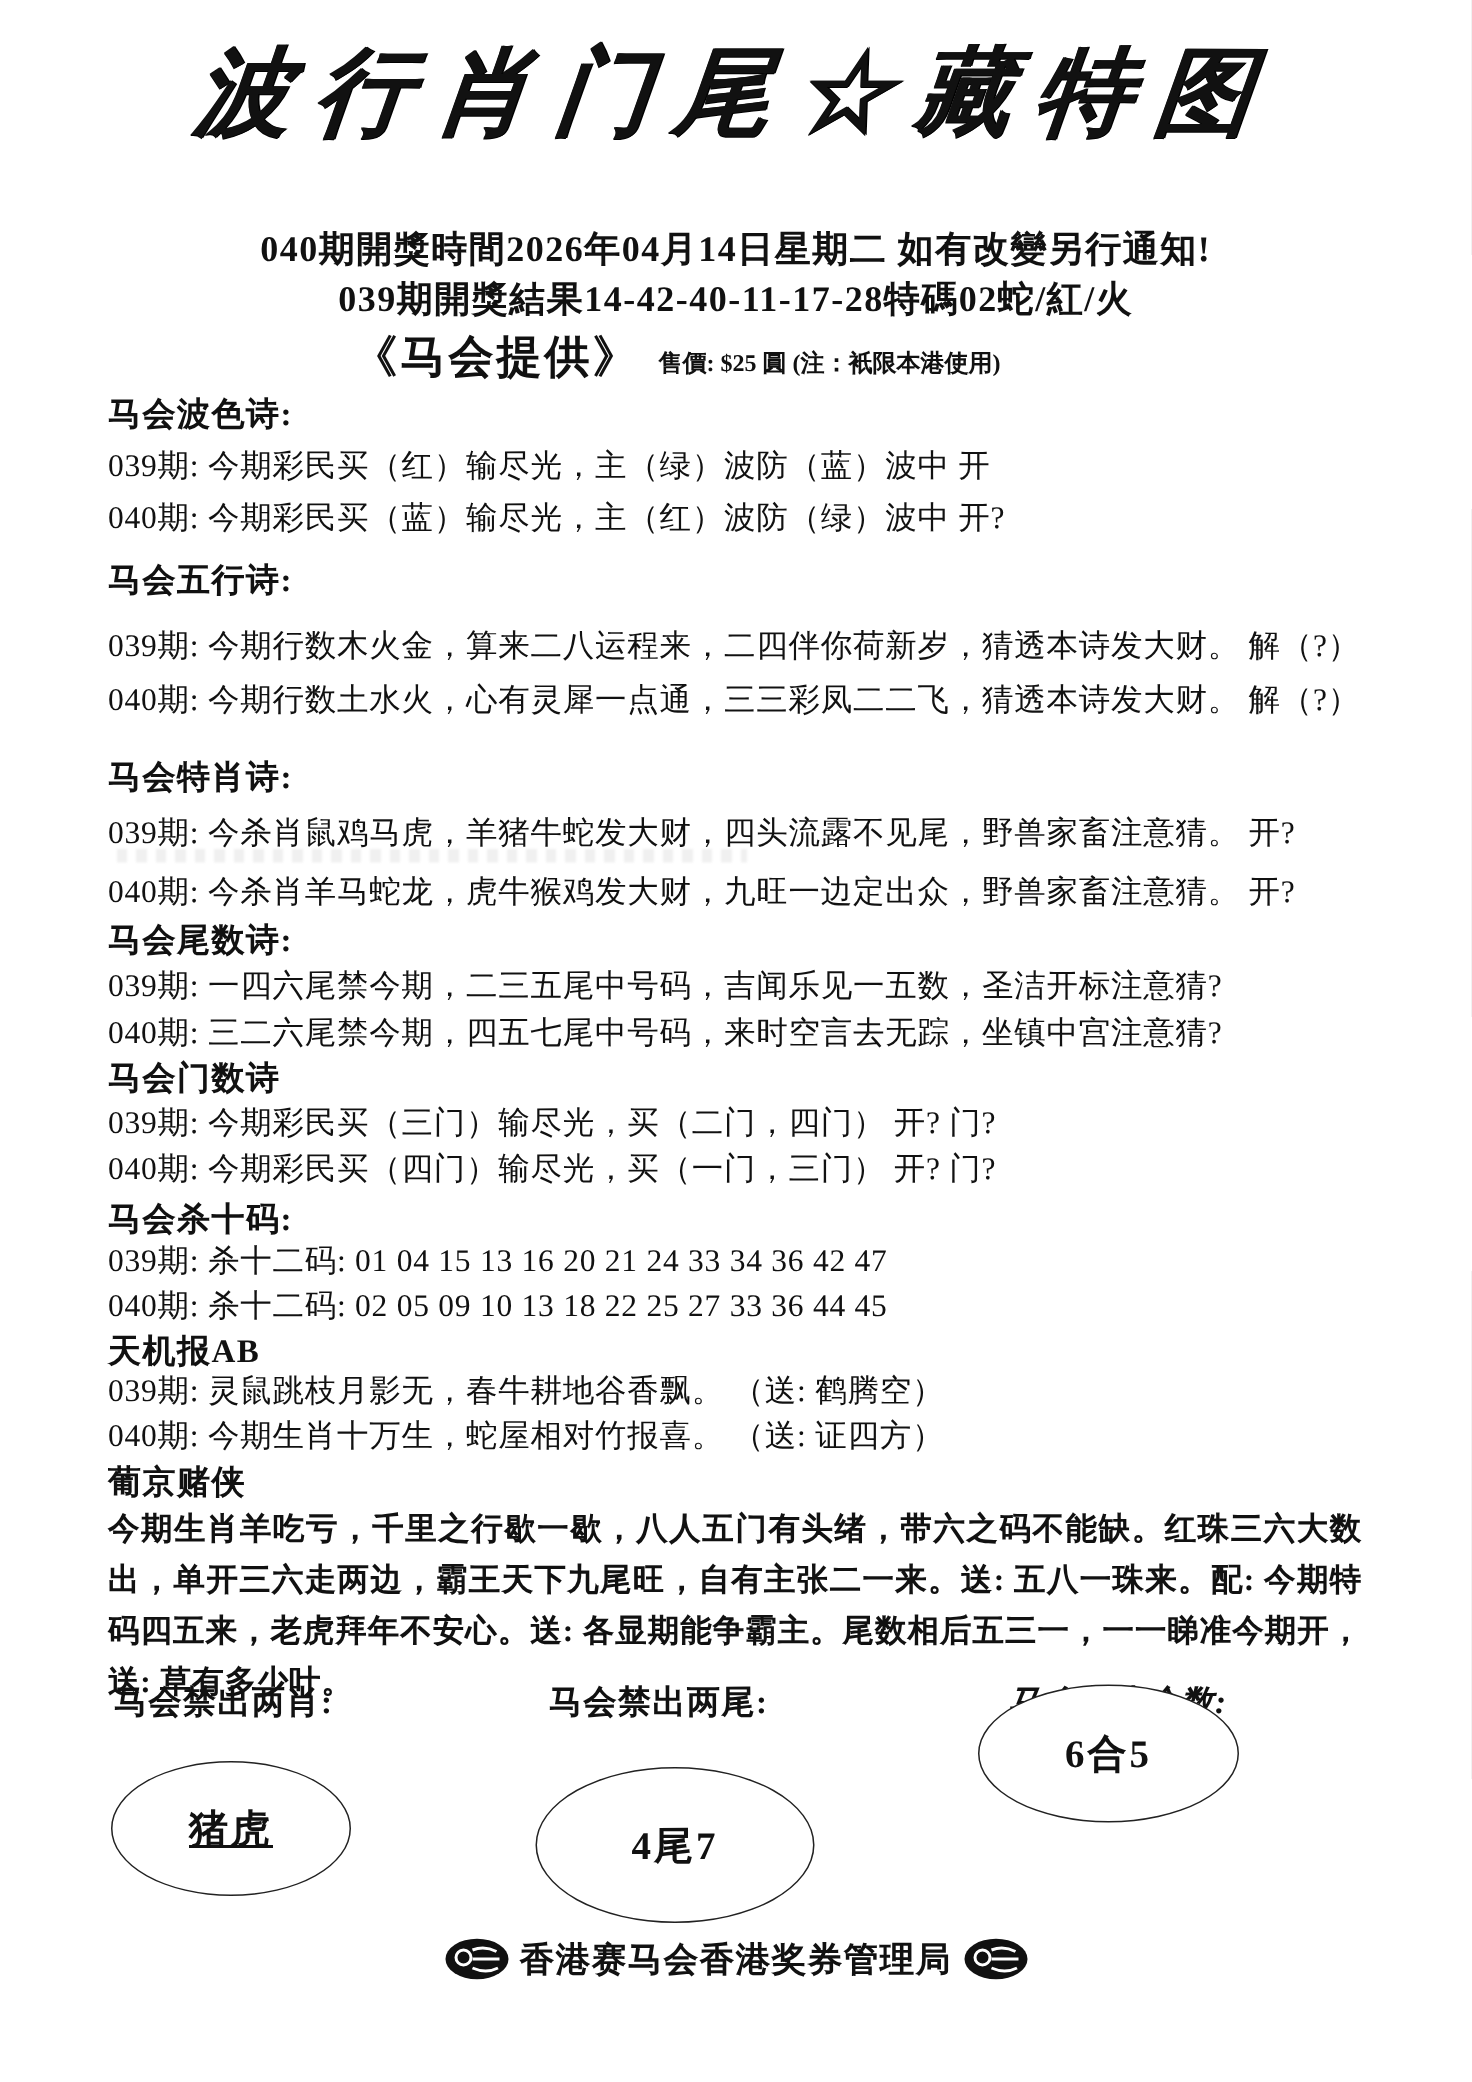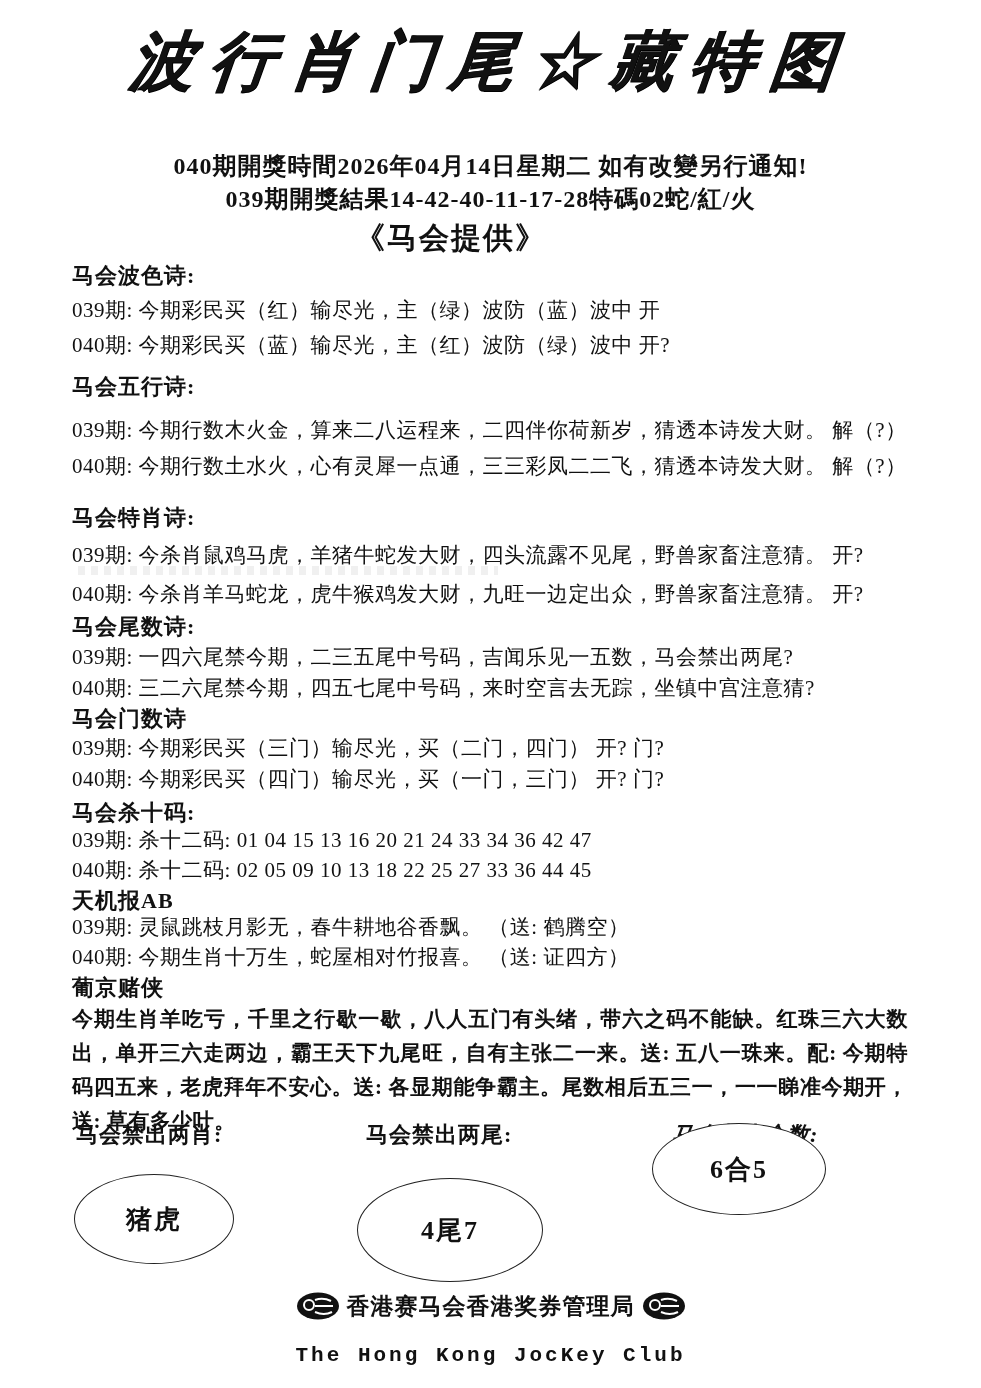--- a/index.html
+++ b/index.html
@@ -50,21 +50,21 @@
 
   .forbid-label { top:1120px; font-size:22px; font-weight:900; letter-spacing:1px; }
   .fl-1 { left:76px; } .fl-2 { left:366px; } .fl-3 { left:672px;font-style:italic; }
 
   .oval {
     border:1.6px solid #222; border-radius:50%;
     display:flex; align-items:center; justify-content:center;
     background:#fff;
   }
   .oval span { font-size:26px; font-weight:900; letter-spacing:2px; }
-  .ov-1 { left:74px;  top:1174px; width:160px; height:90px; }
+  .ov-1 { left:74px;  top:1174px; width:160px; height:90px;text-decoration:underline; }
   .ov-2 { left:357px; top:1178px; width:186px; height:104px; }
   .ov-3 { left:652px; top:1123px; width:174px; height:92px; }
 
   .footer-row {
     top:1290px; left:0; width:981px;
     display:flex; justify-content:center; align-items:center; gap:6px;
   }
   .footer-cn { font-size:23px; font-weight:900; letter-spacing:1px; }
   .footer-en { top:1344px; font-size:21px; font-weight:700; letter-spacing:3px;
                font-family:"Liberation Mono","DejaVu Sans Mono",monospace; }
@@ -73,37 +73,38 @@
 </head>
 <body>
 
 <div class="page">
 
   <div class="abs center main-title">波行肖门尾☆藏特图</div>
   <div class="abs center subline1">040期開獎時間2026年04月14日星期二 如有改變另行通知!</div>
   <div class="abs center subline2">039期開獎結果14-42-40-11-17-28特碼02蛇/紅/火</div>
   <div class="abs provider-row">
     <span class="provider-name">《马会提供》</span>
+    <span class="provider-price">售價: $25 圓 (注：衹限本港使用)</span>
   </div>
 
   <div class="abs sec-title" style="top:261px">马会波色诗:</div>
   <div class="abs sec-line" style="top:296px">039期: 今期彩民买（红）输尽光，主（绿）波防（蓝）波中 开</div>
   <div class="abs sec-line" style="top:331px">040期: 今期彩民买（蓝）输尽光，主（红）波防（绿）波中 开?</div>
 
   <div class="abs sec-title" style="top:372px">马会五行诗:</div>
   <div class="abs sec-line" style="top:416px">039期: 今期行数木火金，算来二八运程来，二四伴你荷新岁，猜透本诗发大财。 解（?）</div>
   <div class="abs sec-line" style="top:452px">040期: 今期行数土水火，心有灵犀一点通，三三彩凤二二飞，猜透本诗发大财。 解（?）</div>
 
   <div class="abs sec-title" style="top:503px">马会特肖诗:</div>
   <div class="abs sec-line" style="top:541px">039期: 今杀肖鼠鸡马虎，羊猪牛蛇发大财，四头流露不见尾，野兽家畜注意猜。 开?</div>
   <div class="abs smudge"></div>
   <div class="abs sec-line" style="top:580px">040期: 今杀肖羊马蛇龙，虎牛猴鸡发大财，九旺一边定出众，野兽家畜注意猜。 开?</div>
 
   <div class="abs sec-title" style="top:612px">马会尾数诗:</div>
-  <div class="abs sec-line" style="top:643px">039期: 一四六尾禁今期，二三五尾中号码，吉闻乐见一五数，马会禁出两尾?</div>
+  <div class="abs sec-line" style="top:643px">039期: 一四六尾禁今期，二三五尾中号码，吉闻乐见一五数，圣洁开标注意猜?</div>
   <div class="abs sec-line" style="top:674px">040期: 三二六尾禁今期，四五七尾中号码，来时空言去无踪，坐镇中宫注意猜?</div>
 
   <div class="abs sec-title" style="top:704px">马会门数诗</div>
   <div class="abs sec-line" style="top:734px">039期: 今期彩民买（三门）输尽光，买（二门，四门） 开? 门?</div>
   <div class="abs sec-line" style="top:765px">040期: 今期彩民买（四门）输尽光，买（一门，三门） 开? 门?</div>
 
   <div class="abs sec-title" style="top:798px">马会杀十码:</div>
   <div class="abs sec-line" style="top:826px">039期: 杀十二码: 01 04 15 13 16 20 21 24 33 34 36 42 47</div>
   <div class="abs sec-line" style="top:856px">040期: 杀十二码: 02 05 09 10 13 18 22 25 27 33 36 44 45</div>
 
@@ -138,15 +139,14 @@
     </span>
     <span class="footer-cn">香港赛马会香港奖券管理局</span>
     <span>
       <svg class="logo-svg" width="46" height="32" viewBox="0 0 46 32">
         <ellipse cx="23" cy="16" rx="21" ry="13.5" fill="#111"></ellipse>
         <circle cx="14" cy="15" r="5" fill="none" stroke="#fff" stroke-width="2"></circle>
         <path d="M20 10 q8 -3 16 1 M20 16 h18 M20 22 q9 4 17 0" fill="none" stroke="#fff" stroke-width="2"></path>
       </svg>
     </span>
   </div>
-  <div class="abs center footer-en">The Hong Kong JocKey Club</div>
 
 </div>
 
 </body></html>

